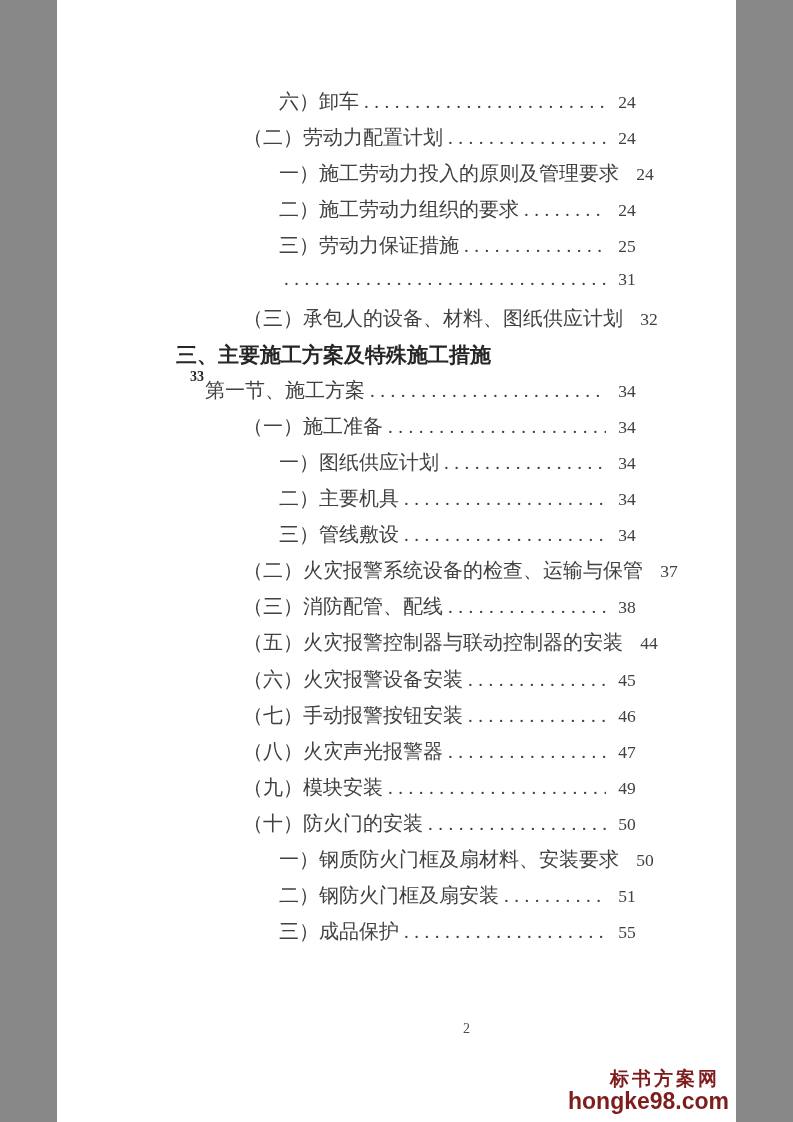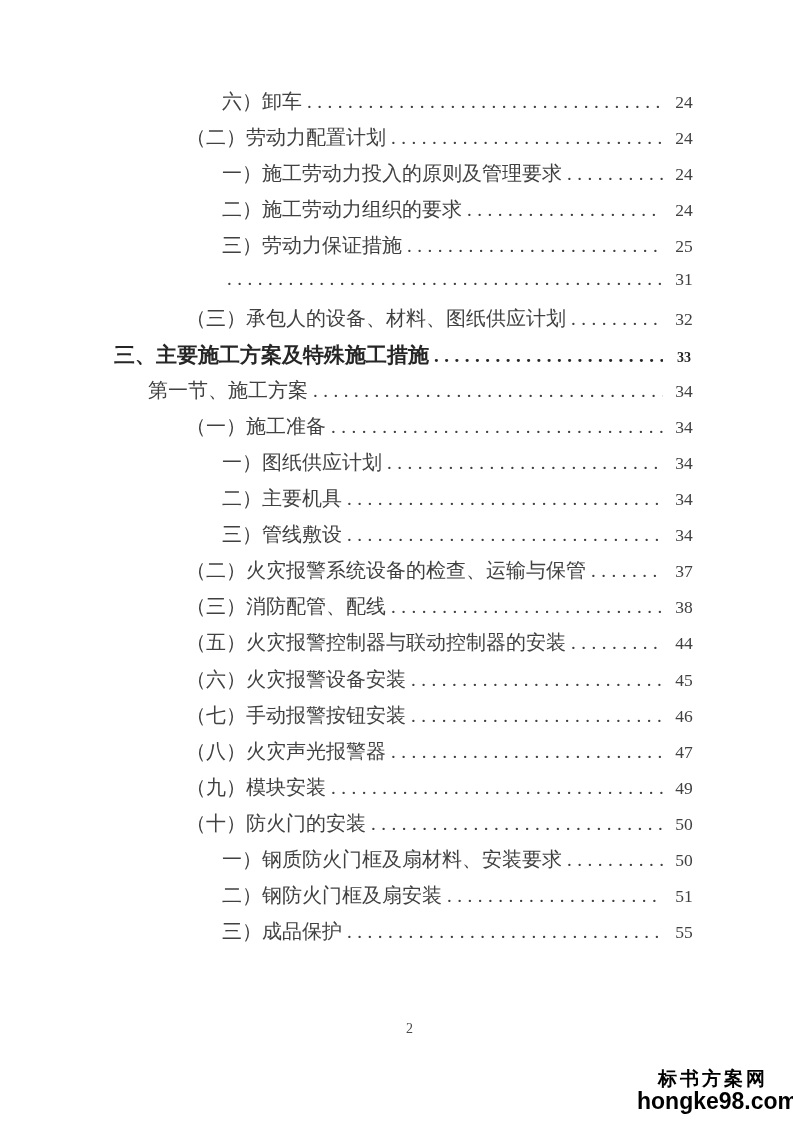--- a/index.html
+++ b/index.html
@@ -1,36 +1,36 @@
 <!DOCTYPE html>
 <html><head>
 <meta charset="utf-8">
 <style>
   html,body{margin:0;padding:0;background:#888;}
   .page{
     position:relative;
-    width:793px;height:1122px;
+    width:679px;height:1122px;
     background:#ffffff;
     overflow:hidden;
     font-family:"Liberation Serif","DejaVu Serif",serif;
     color:#414141;
     margin:0 auto;
   }
   .toc{
     position:absolute;
     top:88px;left:0;right:93px;
   }
   .row{
     height:36.1px;
     display:flex;
     align-items:baseline;
     font-size:20px;
     white-space:nowrap;
   }
-  .lvl0{padding-left:114px;}
+  .lvl0{padding-left:114px;flex-direction:column;}
   .lvl1{padding-left:148px;}
   .lvl2{padding-left:186px;}
   .lvl3{padding-left:222px;}
   .row.bold{
     font-weight:700;
     font-size:21px;
     color:#262626;
   }
   .label{flex:0 0 auto;}
   .dots{
@@ -53,24 +53,24 @@
   }
   .row.bold .num{font-size:14px;}
   .footer-num{
     position:absolute;
     top:1021px;left:406px;
     font-size:14px;
     color:#4a4a4a;
   }
   .watermark{
     position:absolute;
-    right:4px;bottom:9px;
+    right:16px;bottom:9px;
     width:152px;
-    text-align:center;
-    color:#000000;
+    text-align:right;
+    color:#7f1d1d;
     line-height:1.05;
   }
   .wm-cn{
     font-weight:700;
     font-size:19px;
     letter-spacing:3px;
     font-family:"Liberation Sans","DejaVu Sans",sans-serif;
   }
   .wm-url{
     font-weight:700;

